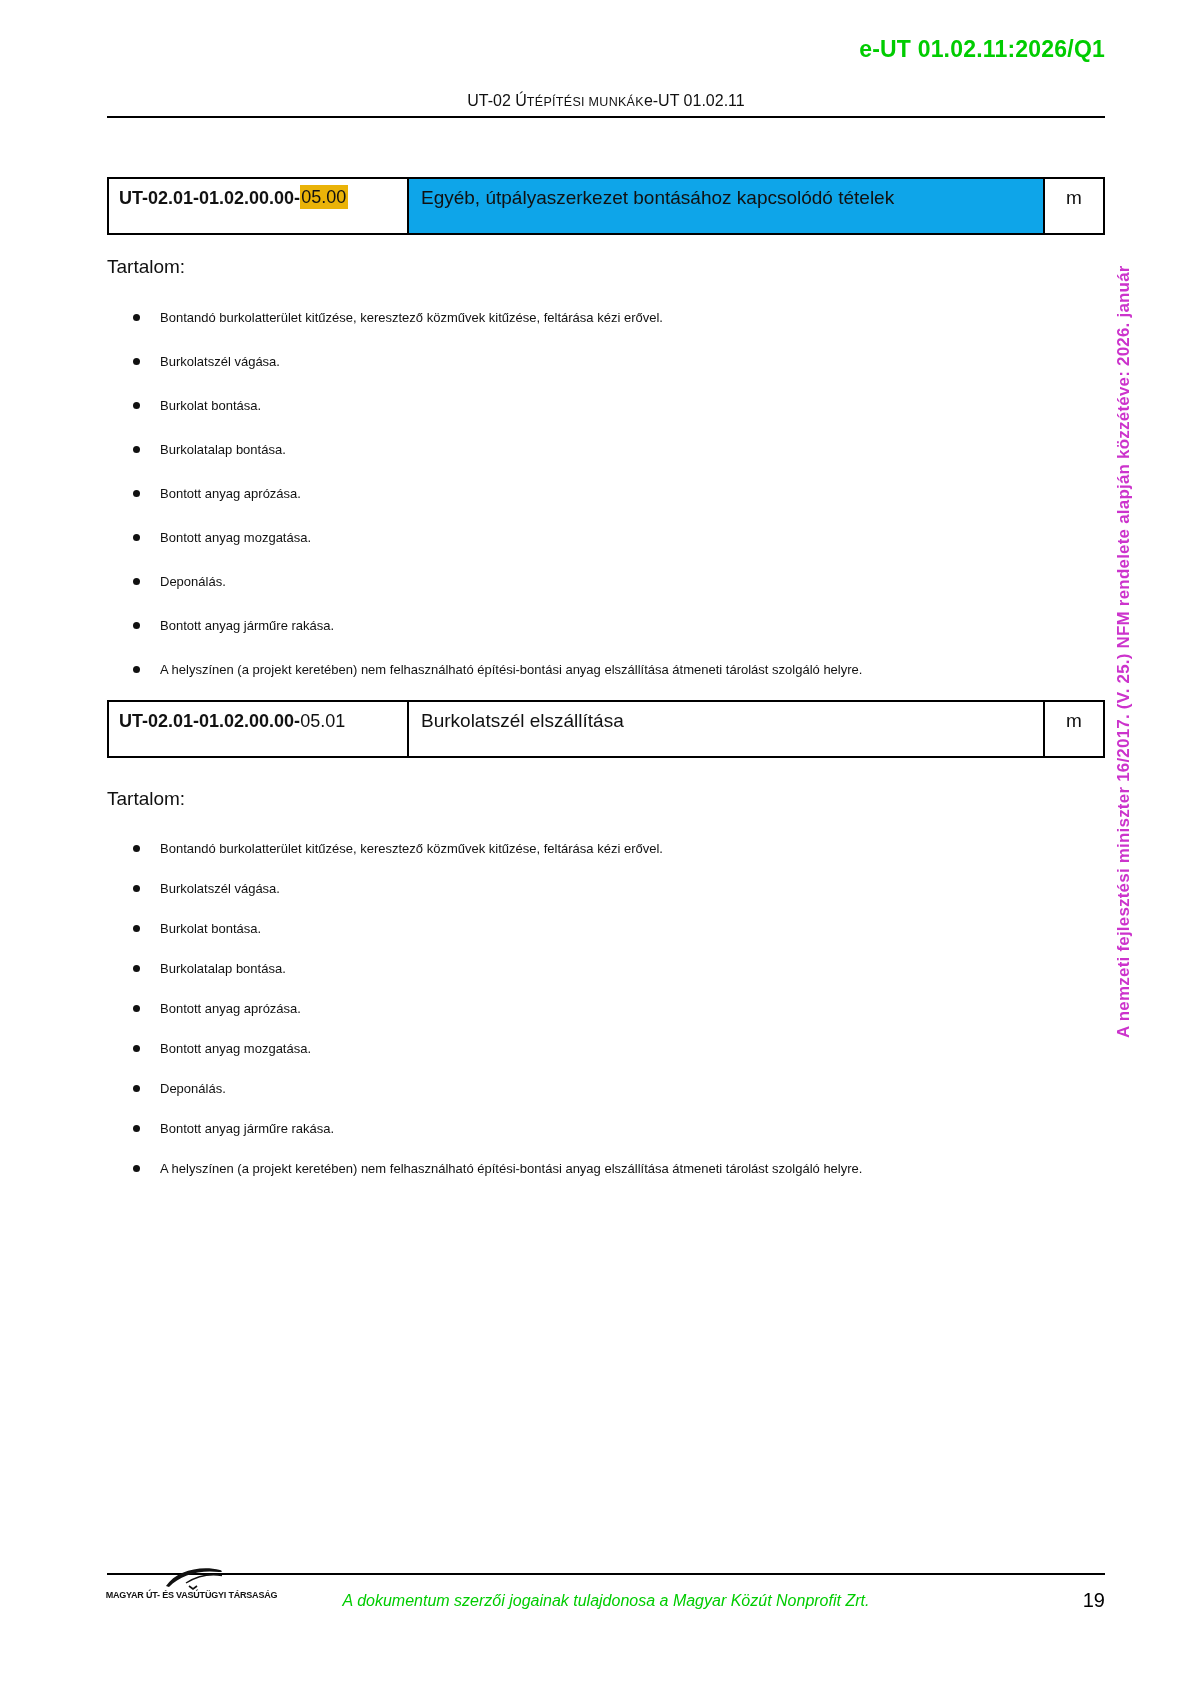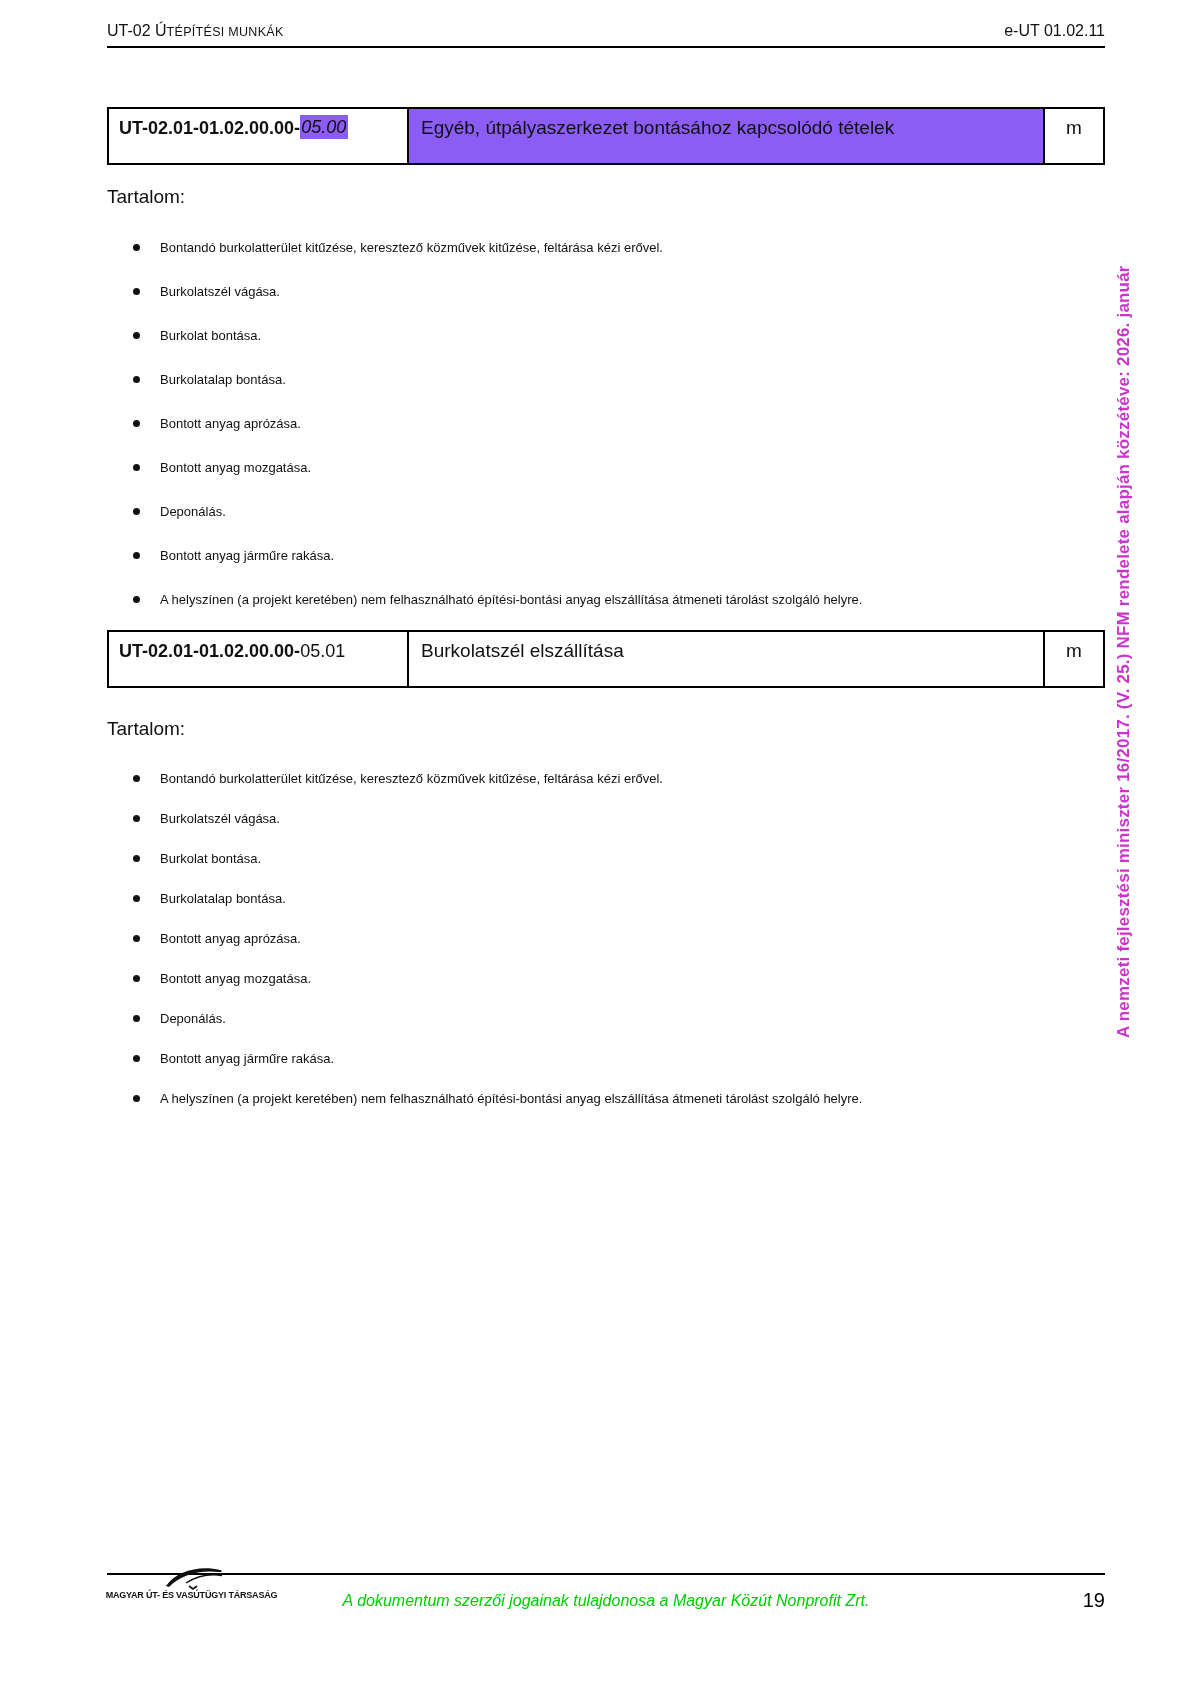--- a/index.html
+++ b/index.html
@@ -10,41 +10,41 @@
   .content{position:absolute;left:107px;top:0;width:998px;}
 
   
   .std-ref{
     margin-top:36px;height:28px;text-align:right;
     font-size:23px;font-weight:bold;color:#00CC00;letter-spacing:0.2px;
   }
 
   
   .running-header{
-    margin-top:22px;display:flex;justify-content:space-between;align-items:baseline;height:20px;
+    margin-top:28px;display:flex;justify-content:center;align-items:baseline;height:20px;
   }
   .rh-left{font-size:16px;color:#111;}
   .rh-left .caps-small{font-size:12.5px;letter-spacing:0.3px;}
   .rh-right{font-size:16px;color:#111;}
   .rule{margin-top:4px;border-top:2px solid #000;height:0;}
 
   
   .spec-table{
     display:flex;border:2px solid #000;height:58px;box-sizing:border-box;
     background:#fff;
   }
   .spec-table.t2{margin-top:7px;}
   .spec-table.t1{margin-top:59px;}
   .cell{display:flex;align-items:flex-end;box-sizing:border-box;padding-bottom:24px;}
   .cell.code{width:300px;border-right:2px solid #000;padding-left:10px;font-size:18px;white-space:nowrap;}
   .code-prefix{font-weight:bold;}
   .code-suffix{font-weight:normal;}
-  .code-suffix.hl{background:#8b5cf6;padding:2px 2px 1px 1px;font-style:italic;}
+  .code-suffix.hl{background:#eab308;padding:2px 2px 1px 1px;}
   .cell.title{flex:1;border-right:2px solid #000;padding-left:12px;font-size:19px;}
-  .cell.title.lavender{background:#8b5cf6;}
+  .cell.title.lavender{background:#0ea5e9;}
   .cell.unit{width:58px;justify-content:center;font-size:19px;}
 
   
   .content-label{margin-top:21px;font-size:19px;height:26px;}
   .content-label.second{margin-top:30px;}
   ul.bullets{list-style:none;margin:22px 0 0 0;padding:0;}
   ul.bullets li{
     position:relative;padding-left:53px;margin-bottom:17px;
     font-size:13px;line-height:27px;max-width:900px;
   }
@@ -71,20 +71,21 @@
     position:absolute;left:107px;top:1592px;width:998px;text-align:center;
     font-size:16px;font-style:italic;color:#00CC00;
   }
   .footer-page{position:absolute;right:85px;top:1589px;font-size:20px;color:#000000;text-align:right;}
 </style>
 </head>
 <body>
 
 <div class="content">
 
+  <div class="std-ref">e-UT 01.02.11:2026/Q1</div>
 
   <div class="running-header">
     <div class="rh-left"><span>UT-02 Ú</span><span class="caps-small">TÉPÍTÉSI MUNKÁK</span></div>
     <div class="rh-right">e-UT 01.02.11</div>
   </div>
   <div class="rule"></div>
 
   <div class="spec-table t1">
     <div class="cell code">
         <span class="code-prefix">UT-02.01-01.02.00.00-</span>

